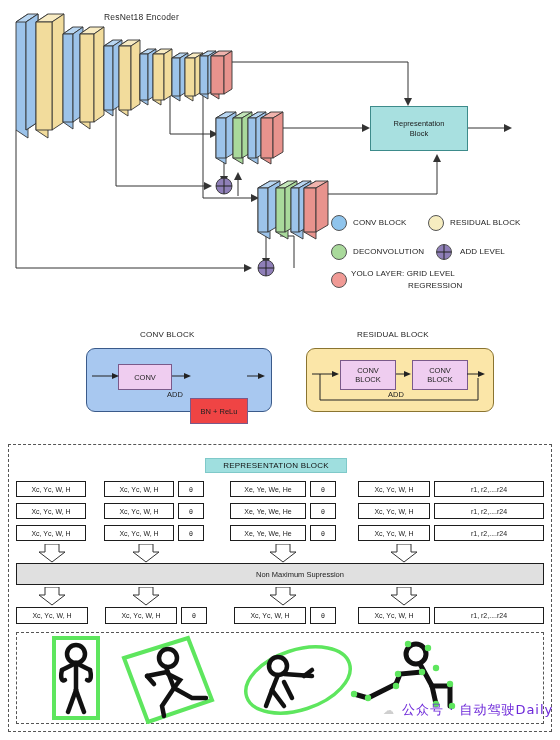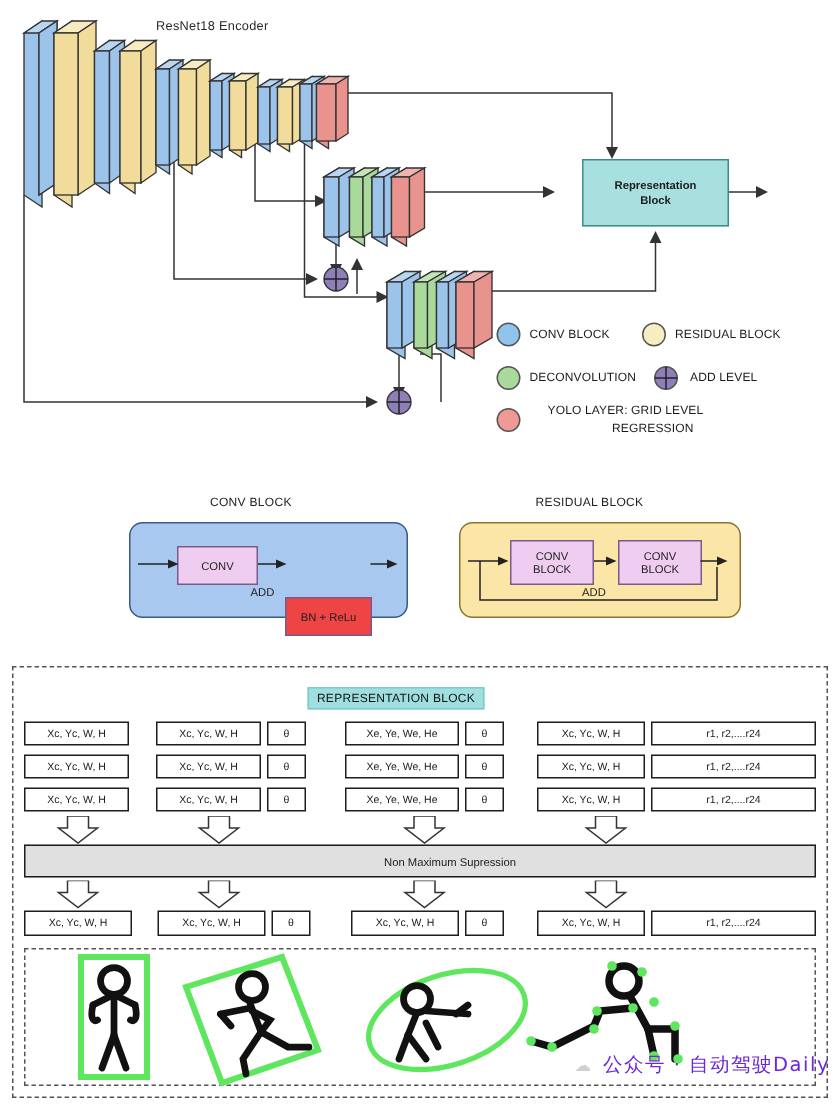--- a/index.html
+++ b/index.html
@@ -225,21 +225,21 @@
     <path d="M216,186 L232,186 M224,178 L224,194" stroke="#222" stroke-width="1"></path>
   </g>
   <g>
     <circle cx="266" cy="268" r="8" fill="#8f7fb8" stroke="#333" stroke-width="0.9"></circle>
     <path d="M258,268 L274,268 M266,260 L266,276" stroke="#222" stroke-width="1"></path>
   </g>
 </svg>
 
 <div class="txt lbl-encoder" style="left:104px;top:12px;">ResNet18 Encoder</div>
 
-<div class="reprbox" style="left:388px;top:106px;width:98px;height:45px;font-weight:bold;">
+<div class="reprbox" style="left:370px;top:106px;width:98px;height:45px;">
   <div class="lbl-repr">
     <span>Representation</span><br>
     <span>Block</span>
   </div>
 </div>
 
 <div class="abs" style="left:330px;top:212px;width:225px;height:82px;">
 
   <svg class="abs" style="left:0;top:2px;" width="18" height="18">
     <circle cx="9" cy="9" r="7.5" fill="#8fc4ec" stroke="#555" stroke-width="1"></circle>
@@ -258,21 +258,21 @@
 
   <svg class="abs" style="left:105px;top:31px;" width="18" height="18">
     <circle cx="9" cy="9" r="7.5" fill="#8f7fb8" stroke="#555" stroke-width="1"></circle>
     <path d="M1.5,9 L16.5,9 M9,1.5 L9,16.5" stroke="#222" stroke-width="1"></path>
   </svg>
   <div class="txt lbl-legend" style="left:130px;top:35px;">ADD LEVEL</div>
 
   <svg class="abs" style="left:0;top:59px;" width="18" height="18">
     <circle cx="9" cy="9" r="7.5" fill="#f09a95" stroke="#555" stroke-width="1"></circle>
   </svg>
-  <div class="txt lbl-legend" style="left:35px;top:57px;">YOLO LAYER: GRID LEVEL</div>
+  <div class="txt lbl-legend" style="left:21px;top:57px;">YOLO LAYER: GRID LEVEL</div>
   <div class="txt lbl-legend" style="left:78px;top:69px;">REGRESSION</div>
 </div>
 
 <div class="txt lbl-blocktitle" style="left:140px;top:330px;">CONV BLOCK</div>
 <div class="abs" style="left:86px;top:348px;width:184px;height:62px;background:#a8c8f0;border:1px solid #3a5a8a;border-radius:9px;"></div>
 <div class="abs" style="left:118px;top:364px;width:52px;height:24px;background:#efcdf0;border:1px solid #7a5a8a;display:flex;align-items:center;justify-content:center;">
   <span class="lbl-inner">CONV</span>
 </div>
 <div class="abs" style="left:190px;top:364px;width:56px;height:24px;background:#ef4444;border:1px solid #7a5a8a;display:flex;align-items:center;justify-content:center;margin-top:34px;">
   <span class="lbl-inner">BN + ReLu</span>
@@ -312,21 +312,21 @@
       <path d="M98,23 L105,26 L98,29" fill="#222" stroke="none"></path>
     <path d="M161,26 L176,26"></path>
       <path d="M172,23 L179,26 L172,29" fill="#222" stroke="none"></path>
 
     <path d="M14,26 L14,52 L172,52 L172,30"></path>
   </g>
 </svg>
 
 <div class="dashbox" style="left:8px;top:444px;width:544px;height:288px;"></div>
 
-<div class="reprhdr" style="left:205px;top:458px;width:118px;height:15px;">
+<div class="reprhdr" style="left:205px;top:458px;width:142px;height:15px;">
   <span class="lbl-reprhdr">REPRESENTATION BLOCK</span>
 </div>
 
 <div class="cell" style="left:16px;top:481px;width:70px;height:16px;">Xc, Yc, W, H</div>
 <div class="cell" style="left:16px;top:503px;width:70px;height:16px;">Xc, Yc, W, H</div>
 <div class="cell" style="left:16px;top:525px;width:70px;height:16px;">Xc, Yc, W, H</div>
 
 <div class="cell" style="left:104px;top:481px;width:70px;height:16px;">Xc, Yc, W, H</div>
 <div class="cell" style="left:178px;top:481px;width:26px;height:16px;">θ</div>
 <div class="cell" style="left:104px;top:503px;width:70px;height:16px;">Xc, Yc, W, H</div>

